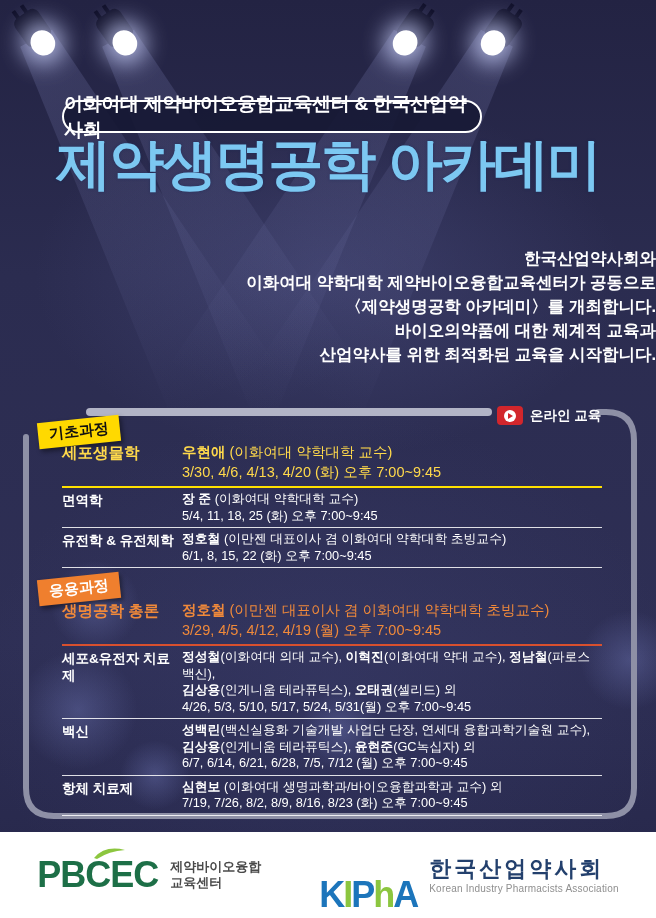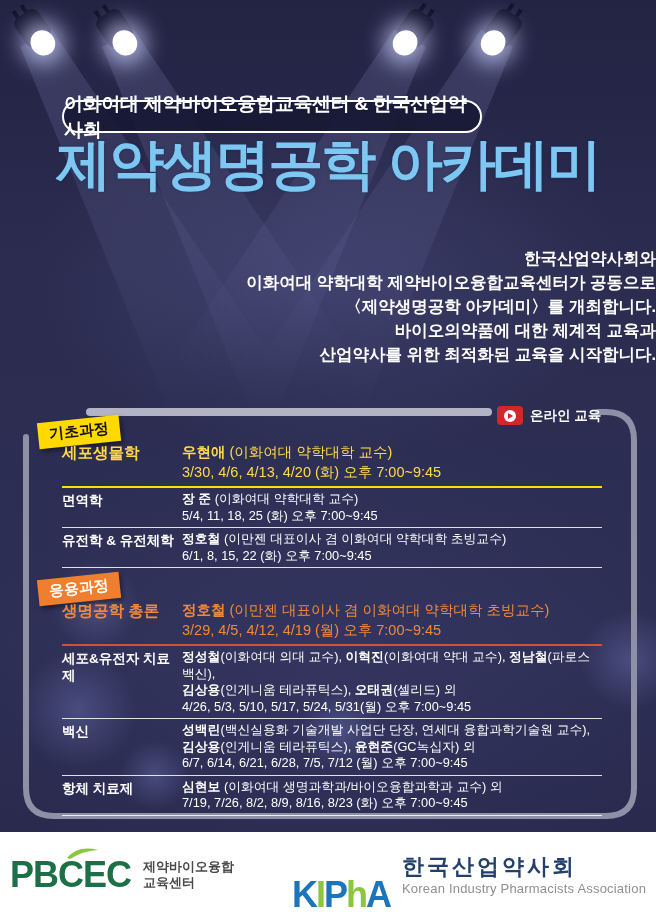--- a/index.html
+++ b/index.html
@@ -57,21 +57,21 @@
   .theme-applied .row.hl{color:var(--orange);border-bottom:2px solid var(--orange-line);}
   .footer{position:absolute;left:0;top:832px;width:656px;height:86px;background:#fff;z-index:3;
     display:flex;align-items:center;justify-content:center;gap:58px;}
   .logo-group{display:flex;align-items:center;gap:12px;}
   .pbcec-word{position:relative;font-size:36px;font-weight:900;letter-spacing:-1px;color:var(--pbcec-green);}
   .leaf{position:absolute;left:56px;top:-9px;}
   .pbcec-label{font-size:13px;font-weight:800;color:#4a4a4a;line-height:16px;}
   .kipha-word{font-size:36px;font-weight:900;letter-spacing:-2px;margin-top:40px;}
   .kipha-word .kb{color:var(--kipha-blue);} .kipha-word .kg{color:var(--leaf-green);}
   .kipha-name{font-size:22px;font-weight:800;letter-spacing:3px;color:var(--kipha-navy);line-height:24px;}
-  .kipha-sub{font-size:13px;color:#8f8f8f;letter-spacing:.2px;margin-top:2px;}
+  .kipha-sub{font-size:10px;color:#8f8f8f;letter-spacing:.2px;margin-top:2px;}
 </style>
 </head>
 <body>
 
 <div class="poster">
 
   <div class="beam l" style="left:-39px"></div>
   <div class="beam l" style="left:43px"></div>
   <div class="beam r" style="left:335px"></div>
   <div class="beam r" style="left:422px"></div>

